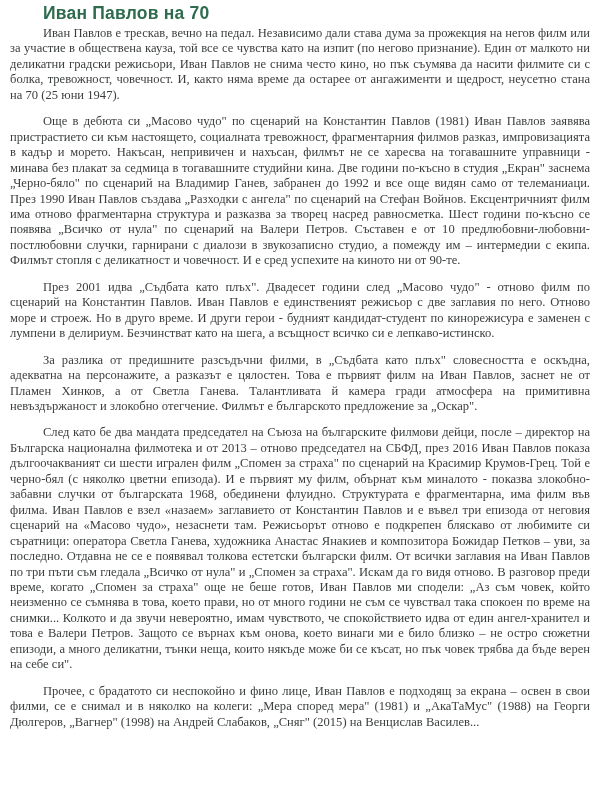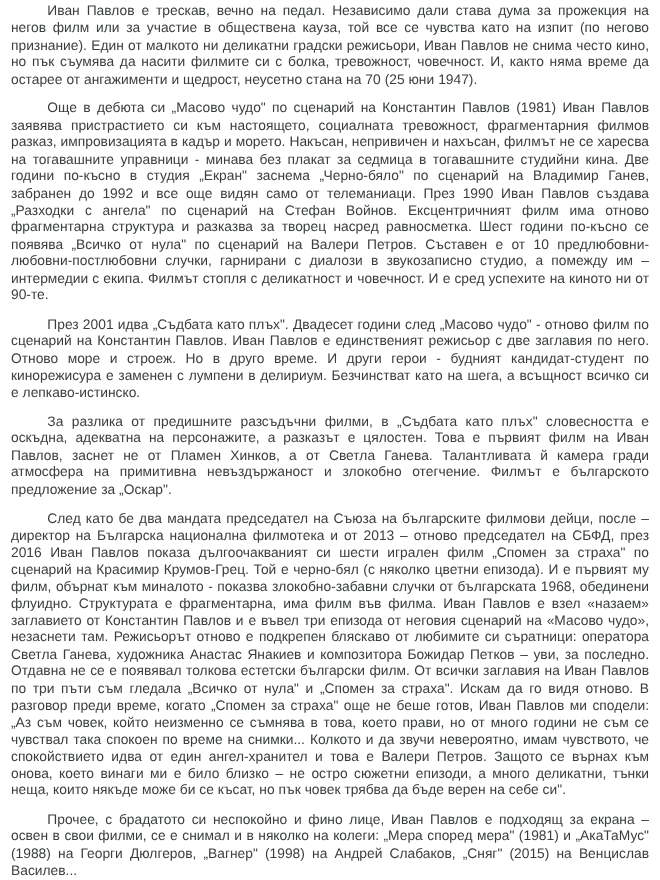--- a/index.html
+++ b/index.html
@@ -42,31 +42,33 @@
     text-justify: inter-word;
     -webkit-hyphens: none;
     hyphens: none;
     word-spacing: 0.1px;
   }
 
   .body-text p {
     margin: 0 0 11px 0;
     padding: 0;
     text-indent: 33px;
+    font-family: Liberation Serif, serif;
   }
 
   .body-text p:last-child {
     margin-bottom: 0;
   }
 </style>
 </head>
 <body>
 
 <div class="page">
 
+  <h1 class="doc-title">Иван Павлов на 70</h1>
 
   <div class="body-text">
     <p>Иван Павлов е трескав, вечно на педал. Независимо дали става дума за прожекция на негов филм или за участие в обществена кауза, той все се чувства като на изпит (по негово признание). Един от малкото ни деликатни градски режисьори, Иван Павлов не снима често кино, но пък съумява да насити филмите си с болка, тревожност, човечност. И, както няма време да остарее от ангажименти и щедрост, неусетно стана на 70 (25 юни 1947).</p>
     <p>Още в дебюта си „Масово чудо" по сценарий на Константин Павлов (1981) Иван Павлов заявява пристрастието си към настоящето, социалната тревожност, фрагментарния филмов разказ, импровизацията в кадър и морето. Накъсан, непривичен и нахъсан, филмът не се харесва на тогавашните управници - минава без плакат за седмица в тогавашните студийни кина. Две години по-късно в студия „Екран" заснема „Черно-бяло" по сценарий на Владимир Ганев, забранен до 1992 и все още видян само от телеманиаци. През 1990 Иван Павлов създава „Разходки с ангела" по сценарий на Стефан Войнов. Ексцентричният филм има отново фрагментарна структура и разказва за творец насред равносметка. Шест години по-късно се появява „Всичко от нула" по сценарий на Валери Петров. Съставен е от 10 предлюбовни-любовни-постлюбовни случки, гарнирани с диалози в звукозаписно студио, а помежду им – интермедии с екипа. Филмът стопля с деликатност и човечност. И е сред успехите на киното ни от 90-те.</p>
     <p>През 2001 идва „Съдбата като плъх". Двадесет години след „Масово чудо" - отново филм по сценарий на Константин Павлов. Иван Павлов е единственият режисьор с две заглавия по него. Отново море и строеж. Но в друго време. И други герои - будният кандидат-студент по кинорежисура е заменен с лумпени в делириум. Безчинстват като на шега, а всъщност всичко си е лепкаво-истинско.</p>
     <p>За разлика от предишните разсъдъчни филми, в „Съдбата като плъх" словесността е оскъдна, адекватна на персонажите, а разказът е цялостен. Това е първият филм на Иван Павлов, заснет не от Пламен Хинков, а от Светла Ганева. Талантливата й камера гради атмосфера на примитивна невъздържаност и злокобно отегчение. Филмът е българското предложение за „Оскар".</p>
     <p>След като бе два мандата председател на Съюза на българските филмови дейци, после – директор на Българска национална филмотека и от 2013 – отново председател на СБФД, през 2016 Иван Павлов показа дългоочакваният си шести игрален филм „Спомен за страха" по сценарий на Красимир Крумов-Грец. Той е черно-бял (с няколко цветни епизода). И е първият му филм, обърнат към миналото - показва злокобно-забавни случки от българската 1968, обединени флуидно. Структурата е фрагментарна, има филм във филма. Иван Павлов е взел «назаем» заглавието от Константин Павлов и е въвел три епизода от неговия сценарий на «Масово чудо», незаснети там. Режисьорът отново е подкрепен бляскаво от любимите си съратници: оператора Светла Ганева, художника Анастас Янакиев и композитора Божидар Петков – уви, за последно. Отдавна не се е появявал толкова естетски български филм. От всички заглавия на Иван Павлов по три пъти съм гледала „Всичко от нула" и „Спомен за страха". Искам да го видя отново. В разговор преди време, когато „Спомен за страха" още не беше готов, Иван Павлов ми сподели: „Аз съм човек, който неизменно се съмнява в това, което прави, но от много години не съм се чувствал така спокоен по време на снимки... Колкото и да звучи невероятно, имам чувството, че спокойствието идва от един ангел-хранител и това е Валери Петров. Защото се върнах към онова, което винаги ми е било близко – не остро сюжетни епизоди, а много деликатни, тънки неща, които някъде може би се късат, но пък човек трябва да бъде верен на себе си".</p>
     <p>Прочее, с брадатото си неспокойно и фино лице, Иван Павлов е подходящ за екрана – освен в свои филми, се е снимал и в няколко на колеги: „Мера според мера" (1981) и „АкаТаМус" (1988) на Георги Дюлгеров, „Вагнер" (1998) на Андрей Слабаков, „Сняг" (2015) на Венцислав Василев...</p>
   </div>
 

